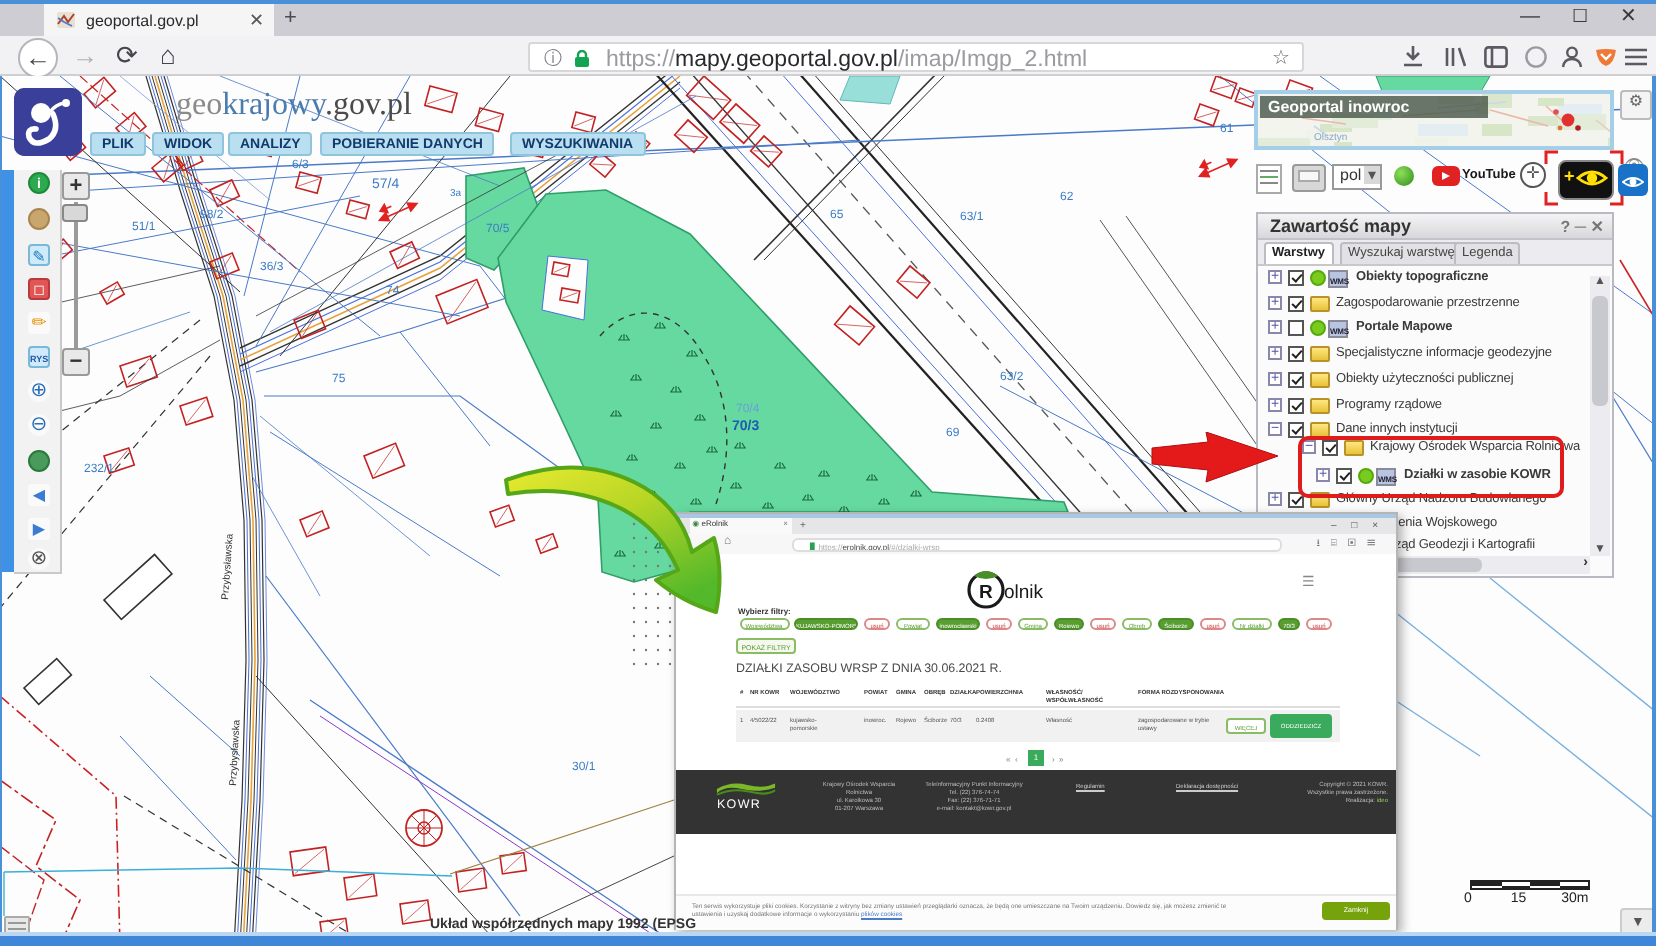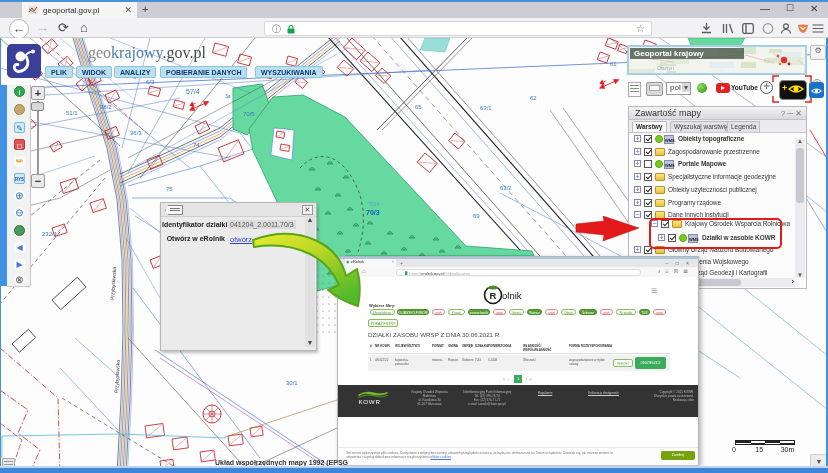--- a/index.html
+++ b/index.html
@@ -46,21 +46,21 @@
 #popup .r2v{position:absolute;left:69px;top:31.5px;font-size:7.5px;color:#3344cc;text-decoration:underline;}
 #popup .sb{position:absolute;right:1px;top:12px;width:10px;height:132px;background:#e0e0e0;}
 #popup .sb .a{position:absolute;left:0;width:10px;font-size:7px;color:#444;text-align:center;}
 
 #ovmap{left:627px;top:7px;width:180px;height:30px;background:#e8f0e2;border:2px solid #a5cfe8;box-sizing:border-box;overflow:hidden;}
 #ovlabel{left:630px;top:10px;width:114px;height:11px;background:rgba(60,75,60,.75);color:#fff;font-size:8px;font-weight:bold;line-height:11px;padding-left:4px;box-sizing:border-box;}
 #gearbtn{left:810px;top:7px;width:14px;height:13px;background:#f4f4f4;border:1px solid #bbb;border-radius:2px;font-size:8px;text-align:center;color:#666;}
 #eyeright{left:812px;top:40px;color:#8a8a8a;font-size:8px;}
 #iconrow{left:628px;top:42px;width:200px;height:20px;}
 #panel{left:628px;top:68px;width:179px;height:183px;background:#fbfbfb;border:1px solid #b9b9c2;box-sizing:border-box;}
-#panel .ph{position:absolute;left:0;top:0;width:100%;height:13px;background:linear-gradient(#f4f4f6,#d8d8dc);border-bottom:1px solid #c2c2c8;font-size:9px;font-weight:normal;color:#333;padding:1px 0 0 6px;box-sizing:border-box;}
+#panel .ph{position:absolute;left:0;top:0;width:100%;height:13px;background:linear-gradient(#f4f4f6,#d8d8dc);border-bottom:1px solid #c2c2c8;font-size:9px;font-weight:bold;color:#333;padding:1px 0 0 6px;box-sizing:border-box;}
 #panel .ctrl{position:absolute;right:4px;top:2px;font-size:8px;color:#777;}
 #panel .tabs{position:absolute;left:0;top:13px;width:100%;height:12px;background:#ececf0;border-bottom:1px solid #c8c8cc;}
 #panel .tb{position:absolute;top:1px;height:11px;font-size:6.5px;color:#444;background:#e2e2e6;border:1px solid #bcbcc2;border-bottom:none;border-radius:2px 2px 0 0;padding:1px 3px 0;box-sizing:border-box;white-space:nowrap;}
 #panel .tb.on{background:#fff;font-weight:bold;color:#222;}
 .trow{position:absolute;height:12px;font-size:6.5px;letter-spacing:-0.1px;color:#3a3a3a;white-space:nowrap;}
 .trow .pm{position:absolute;width:7px;height:7px;border:1px solid #8888aa;background:#fff;font-size:7px;line-height:6px;text-align:center;color:#5555aa;box-sizing:border-box;top:1px;}
 .trow .cb{position:absolute;width:8px;height:8px;border:1px solid #555;background:#fff;box-sizing:border-box;top:1px;}
 .trow .cb:after{content:"";position:absolute;left:1px;top:1px;width:4px;height:2px;border-left:1.2px solid #222;border-bottom:1.2px solid #222;transform:rotate(-48deg);}
 .trow .cb.off:after{display:none;}
 .trow .dot{position:absolute;width:8px;height:8px;border-radius:50%;background:#79cb1d;border:1px solid #55a80e;box-sizing:border-box;top:1px;}
@@ -119,20 +119,21 @@
 <div class="abs navico" style="left:9px;top:19px;width:18px;height:18px;border:1px solid #b5b5ba;border-radius:50%;background:#fff;text-align:center;line-height:17px;">←</div>
 <div class="abs navico" style="left:36px;color:#b0b0b5;">→</div>
 <div class="abs navico" style="left:58px;">⟳</div>
 <div class="abs navico" style="left:80px;">⌂</div>
 <div class="abs" id="urlbar">
   <span class="info">ⓘ</span>
     <svg style="position:absolute;left:22px;top:3px" width="8" height="9" viewBox="0 0 8 9">
       <rect x="0.5" y="3.5" width="7" height="5" rx="1" fill="#12a452"></rect>
       <path d="M2 3.5 V2.5 A2 2 0 0 1 6 2.5 V3.5" stroke="#12a452" stroke-width="1.2" fill="none"></path>
     </svg>
+  <span class="url">https://<b>mapy.geoportal.gov.pl</b>/imap/Imgp_2.html</span>
   <span class="star">☆</span>
 </div>
 <svg class="abs" style="left:701px;top:23px" width="11" height="11" viewBox="0 0 11 11">
     <path d="M5.5 0 V6 M2.5 3.5 L5.5 6.5 L8.5 3.5 M1 9.5 H10" stroke="#5a5a60" stroke-width="1.3" fill="none"></path>
   </svg>
 <svg class="abs" style="left:722px;top:23px" width="12" height="11" viewBox="0 0 12 11">
     <path d="M1.5 1 V10 M4.5 1 V10 M7.5 1 L10.5 10" stroke="#5a5a60" stroke-width="1.3" fill="none"></path>
   </svg>
 <svg class="abs" style="left:742px;top:23px" width="12" height="11" viewBox="0 0 12 11">
     <rect x="0.7" y="0.7" width="10.6" height="9.6" rx="1.5" fill="none" stroke="#5a5a60" stroke-width="1.3"></rect>
@@ -679,21 +680,21 @@
         <line x1="155" y1="16" x2="144" y2="6" stroke="#e8b8a8" stroke-width="0.8"></line>
         <line x1="90" y1="7" x2="124" y2="4" stroke="#c8d8e8" stroke-width="0.8"></line>
         <line x1="145" y1="16" x2="116" y2="8" stroke="#e8b8a8" stroke-width="0.8"></line>
         <line x1="22" y1="12" x2="44" y2="15" stroke="#e8b8a8" stroke-width="0.8"></line>
         <circle cx="155" cy="13" r="3.2" fill="#e03030"></circle>
         <circle cx="149" cy="9" r="1.4" fill="#e05050"></circle>
         <circle cx="160" cy="17" r="1.4" fill="#b02020"></circle>
         <circle cx="151" cy="17" r="1.2" fill="#e07030"></circle>
         <text x="28" y="23" font-size="5" fill="#8aa8c8">Olsztyn</text>
       </svg></div>
-  <div class="abs" id="ovlabel">Geoportal krajowy</div>
+  <div class="abs" id="ovlabel">Geoportal inowroc</div>
   <div class="abs" id="gearbtn">⚙</div>
   <div class="abs" id="eyeright">👁</div>
   <div class="abs" id="iconrow"></div>
     <div class="abs" style="left:628px;top:44px;width:11px;height:13px;background:#fff;border:1px solid #aaa;">
       <div style="margin:2px 1px;height:1px;background:#888"></div>
       <div style="margin:2px 1px;height:1px;background:#6a6"></div>
       <div style="margin:2px 1px;height:1px;background:#888"></div>
     </div>
     <div class="abs" style="left:646px;top:44px;width:15px;height:12px;background:#d8d8d8;border:1px solid #999;border-radius:2px;">
       <div style="margin:2px auto 0;width:9px;height:4px;background:#f8f8f8;border:1px solid #aaa"></div>
@@ -811,37 +812,20 @@
     </div>
   <div class="abs" id="psh">
       <div style="position:absolute;left:2px;top:1px;width:110px;height:7px;background:#c8c8cf;border-radius:3px;"></div>
       <div style="position:absolute;right:1px;top:0;font-size:7px;color:#333;font-weight:bold;">›</div>
     </div>
   <div class="abs" id="redbox"></div>
   <svg class="abs" style="left:575px;top:178px" width="66" height="30" viewBox="0 0 66 30">
     <polygon points="1,8 29,5 28,0 64,12 28,25 29,19 1,16" fill="#e41a1a" stroke="#b01010" stroke-width="0.5"></polygon>
   </svg>
 
-  <div class="abs" id="popup">
-    <div class="hdr">
-        <div class="tag">
-          <div style="margin:1.5px 2px 0 4px;height:1px;background:#777"></div>
-          <div style="margin:1.5px 2px 0 4px;height:1px;background:#777"></div>
-        </div>
-        <div class="cls">✕</div>
-      </div>
-    <div class="r1l" style="top:18px;">Identyfikator działki</div>
-    <div class="r1v">041204_2.0011.70/3</div>
-    <div class="r2l" style="top:32px;">Otwórz w eRolnik</div>
-    <div class="r2v">otwórz</div>
-    <div class="sb">
-        <div class="a" style="top:1px;">▲</div>
-        <div class="a" style="bottom:1px;">▼</div>
-      </div>
-  </div>
 
   <div class="abs" id="ew">
     <div class="topline"></div>
     <div class="tabbar">
         <div class="tab"><span style="color:#3a8a3a;">&nbsp;◉</span> eRolnik <span style="position:absolute;right:2px;color:#777;">×</span></div>
         <span style="position:absolute;left:62px;top:1px;font-size:5px;color:#666;">+</span>
         <span style="position:absolute;right:6px;top:0.5px;font-size:5px;color:#555;letter-spacing:3px;">–&nbsp;□&nbsp;×</span>
       </div>
     <div class="navbar">
         <span style="position:absolute;left:14px;top:1px;font-size:6px;color:#777;">⟳</span>

